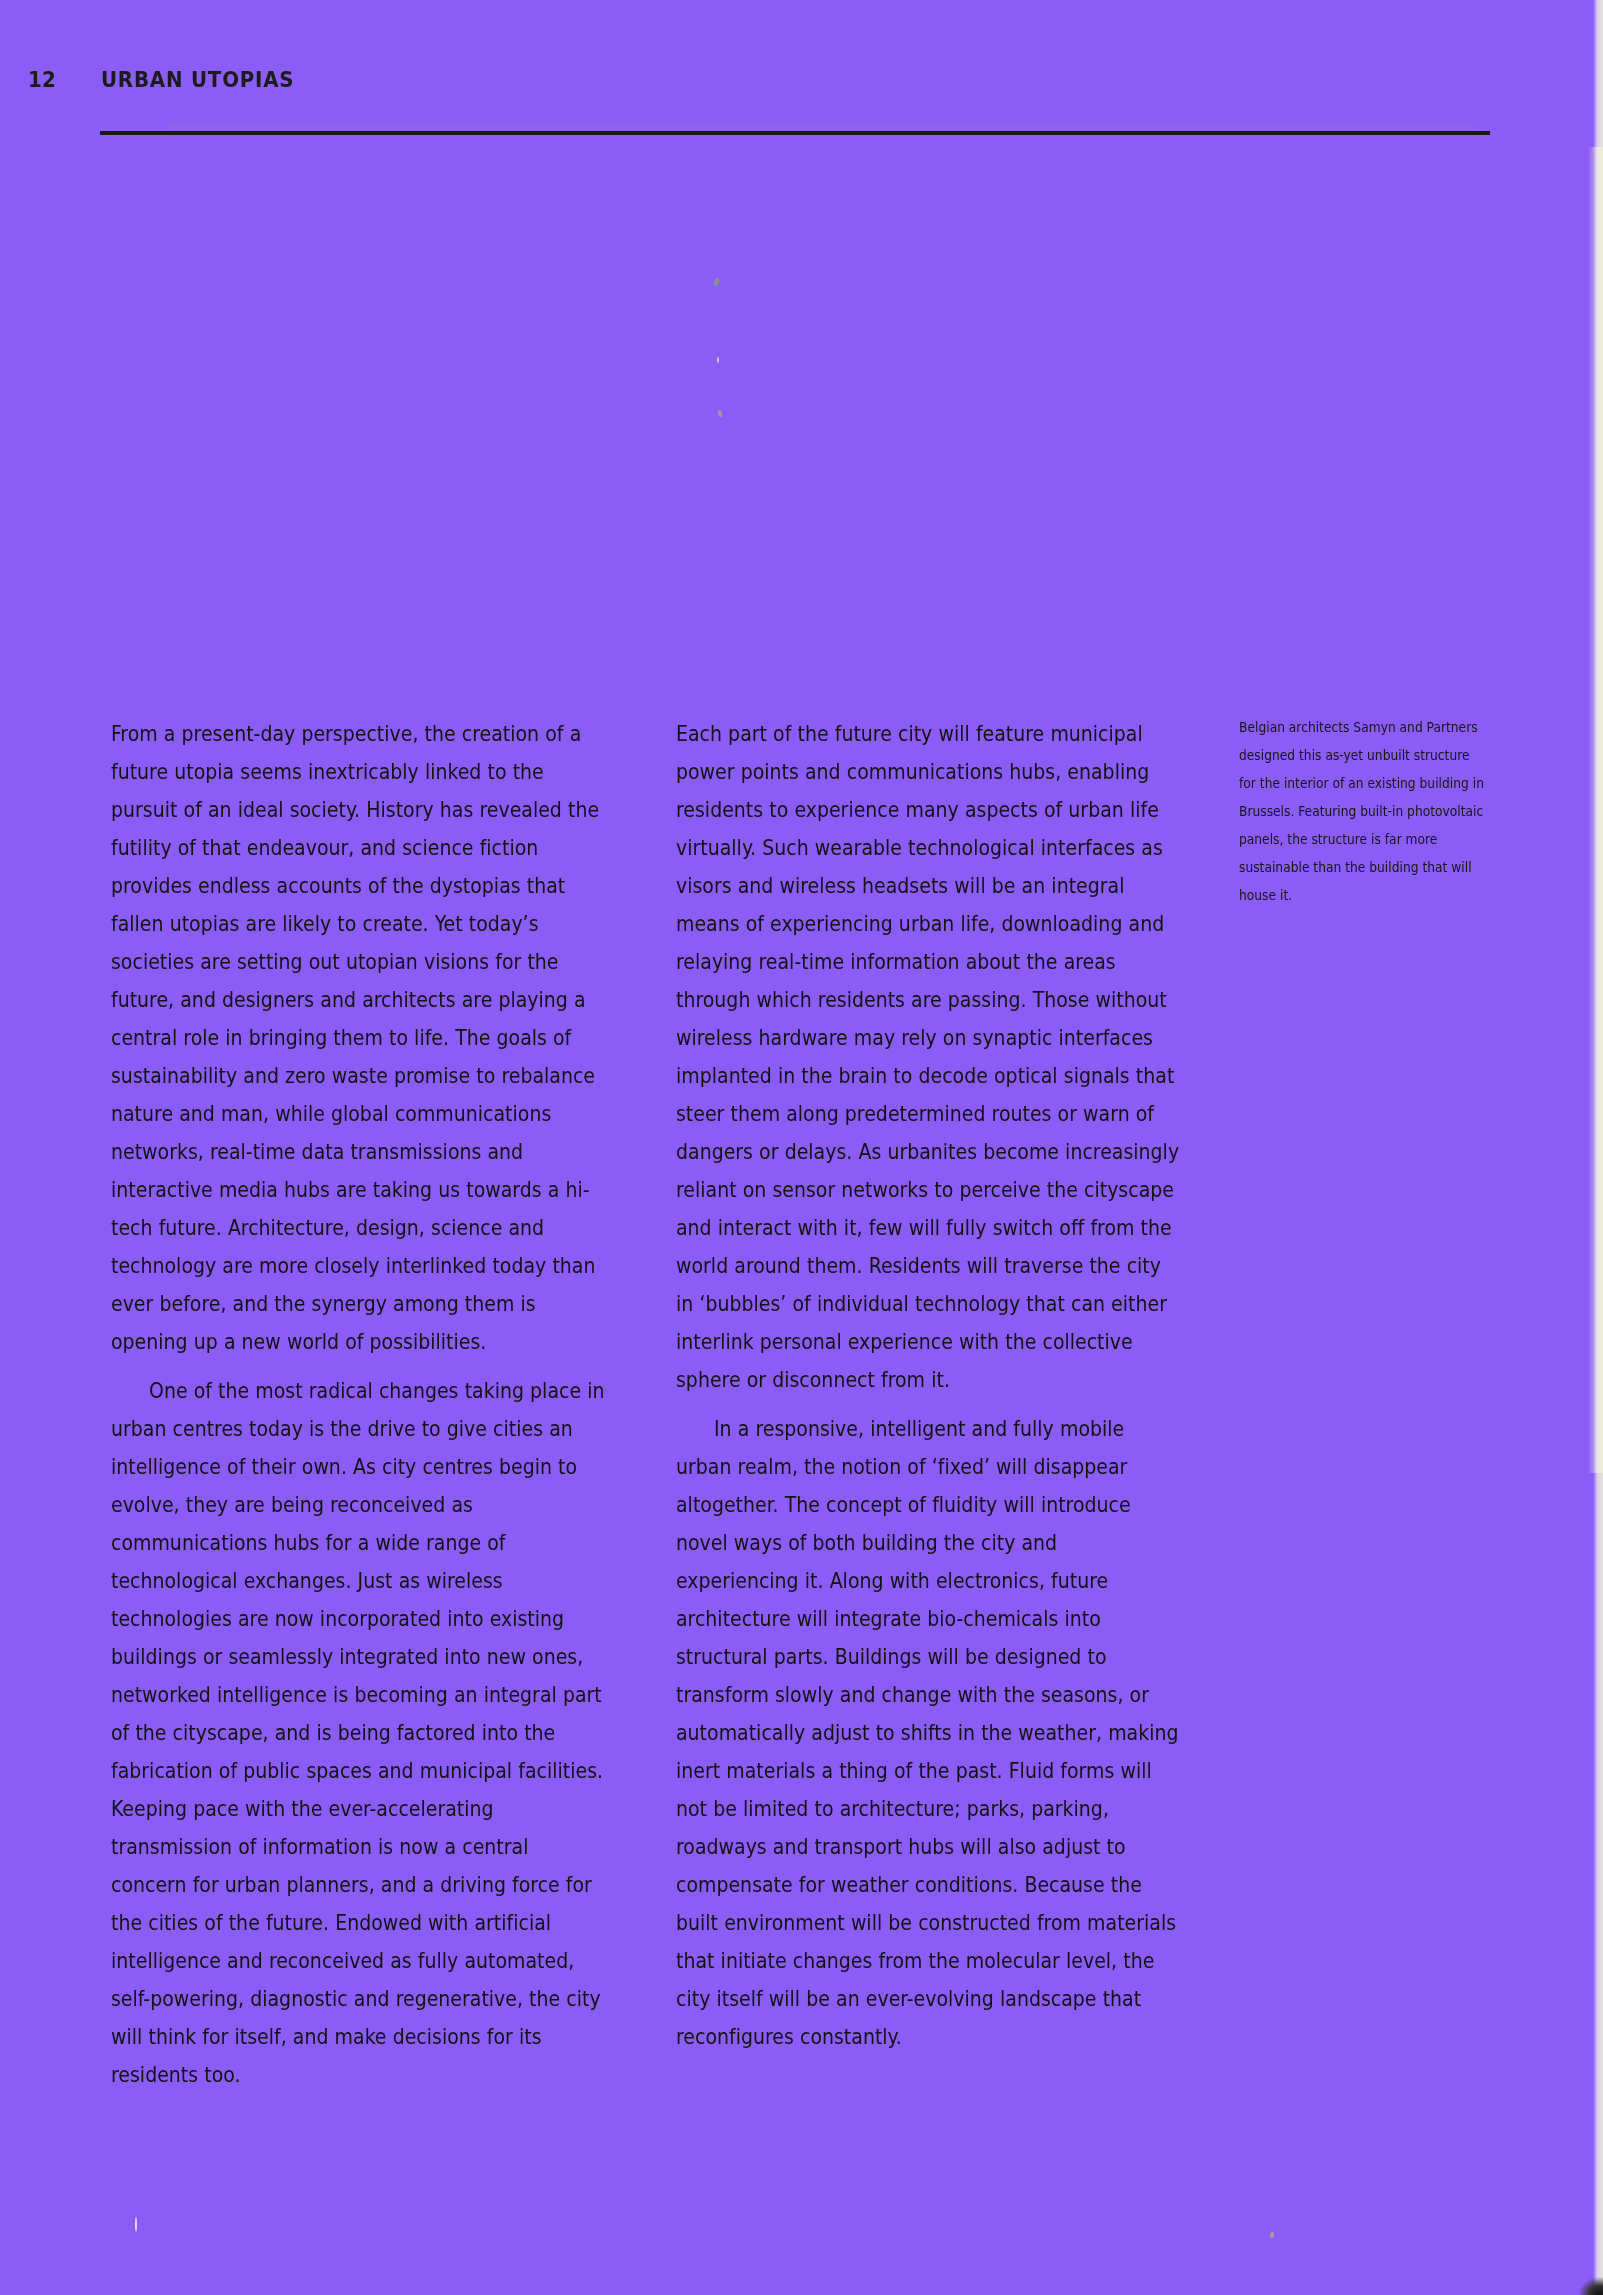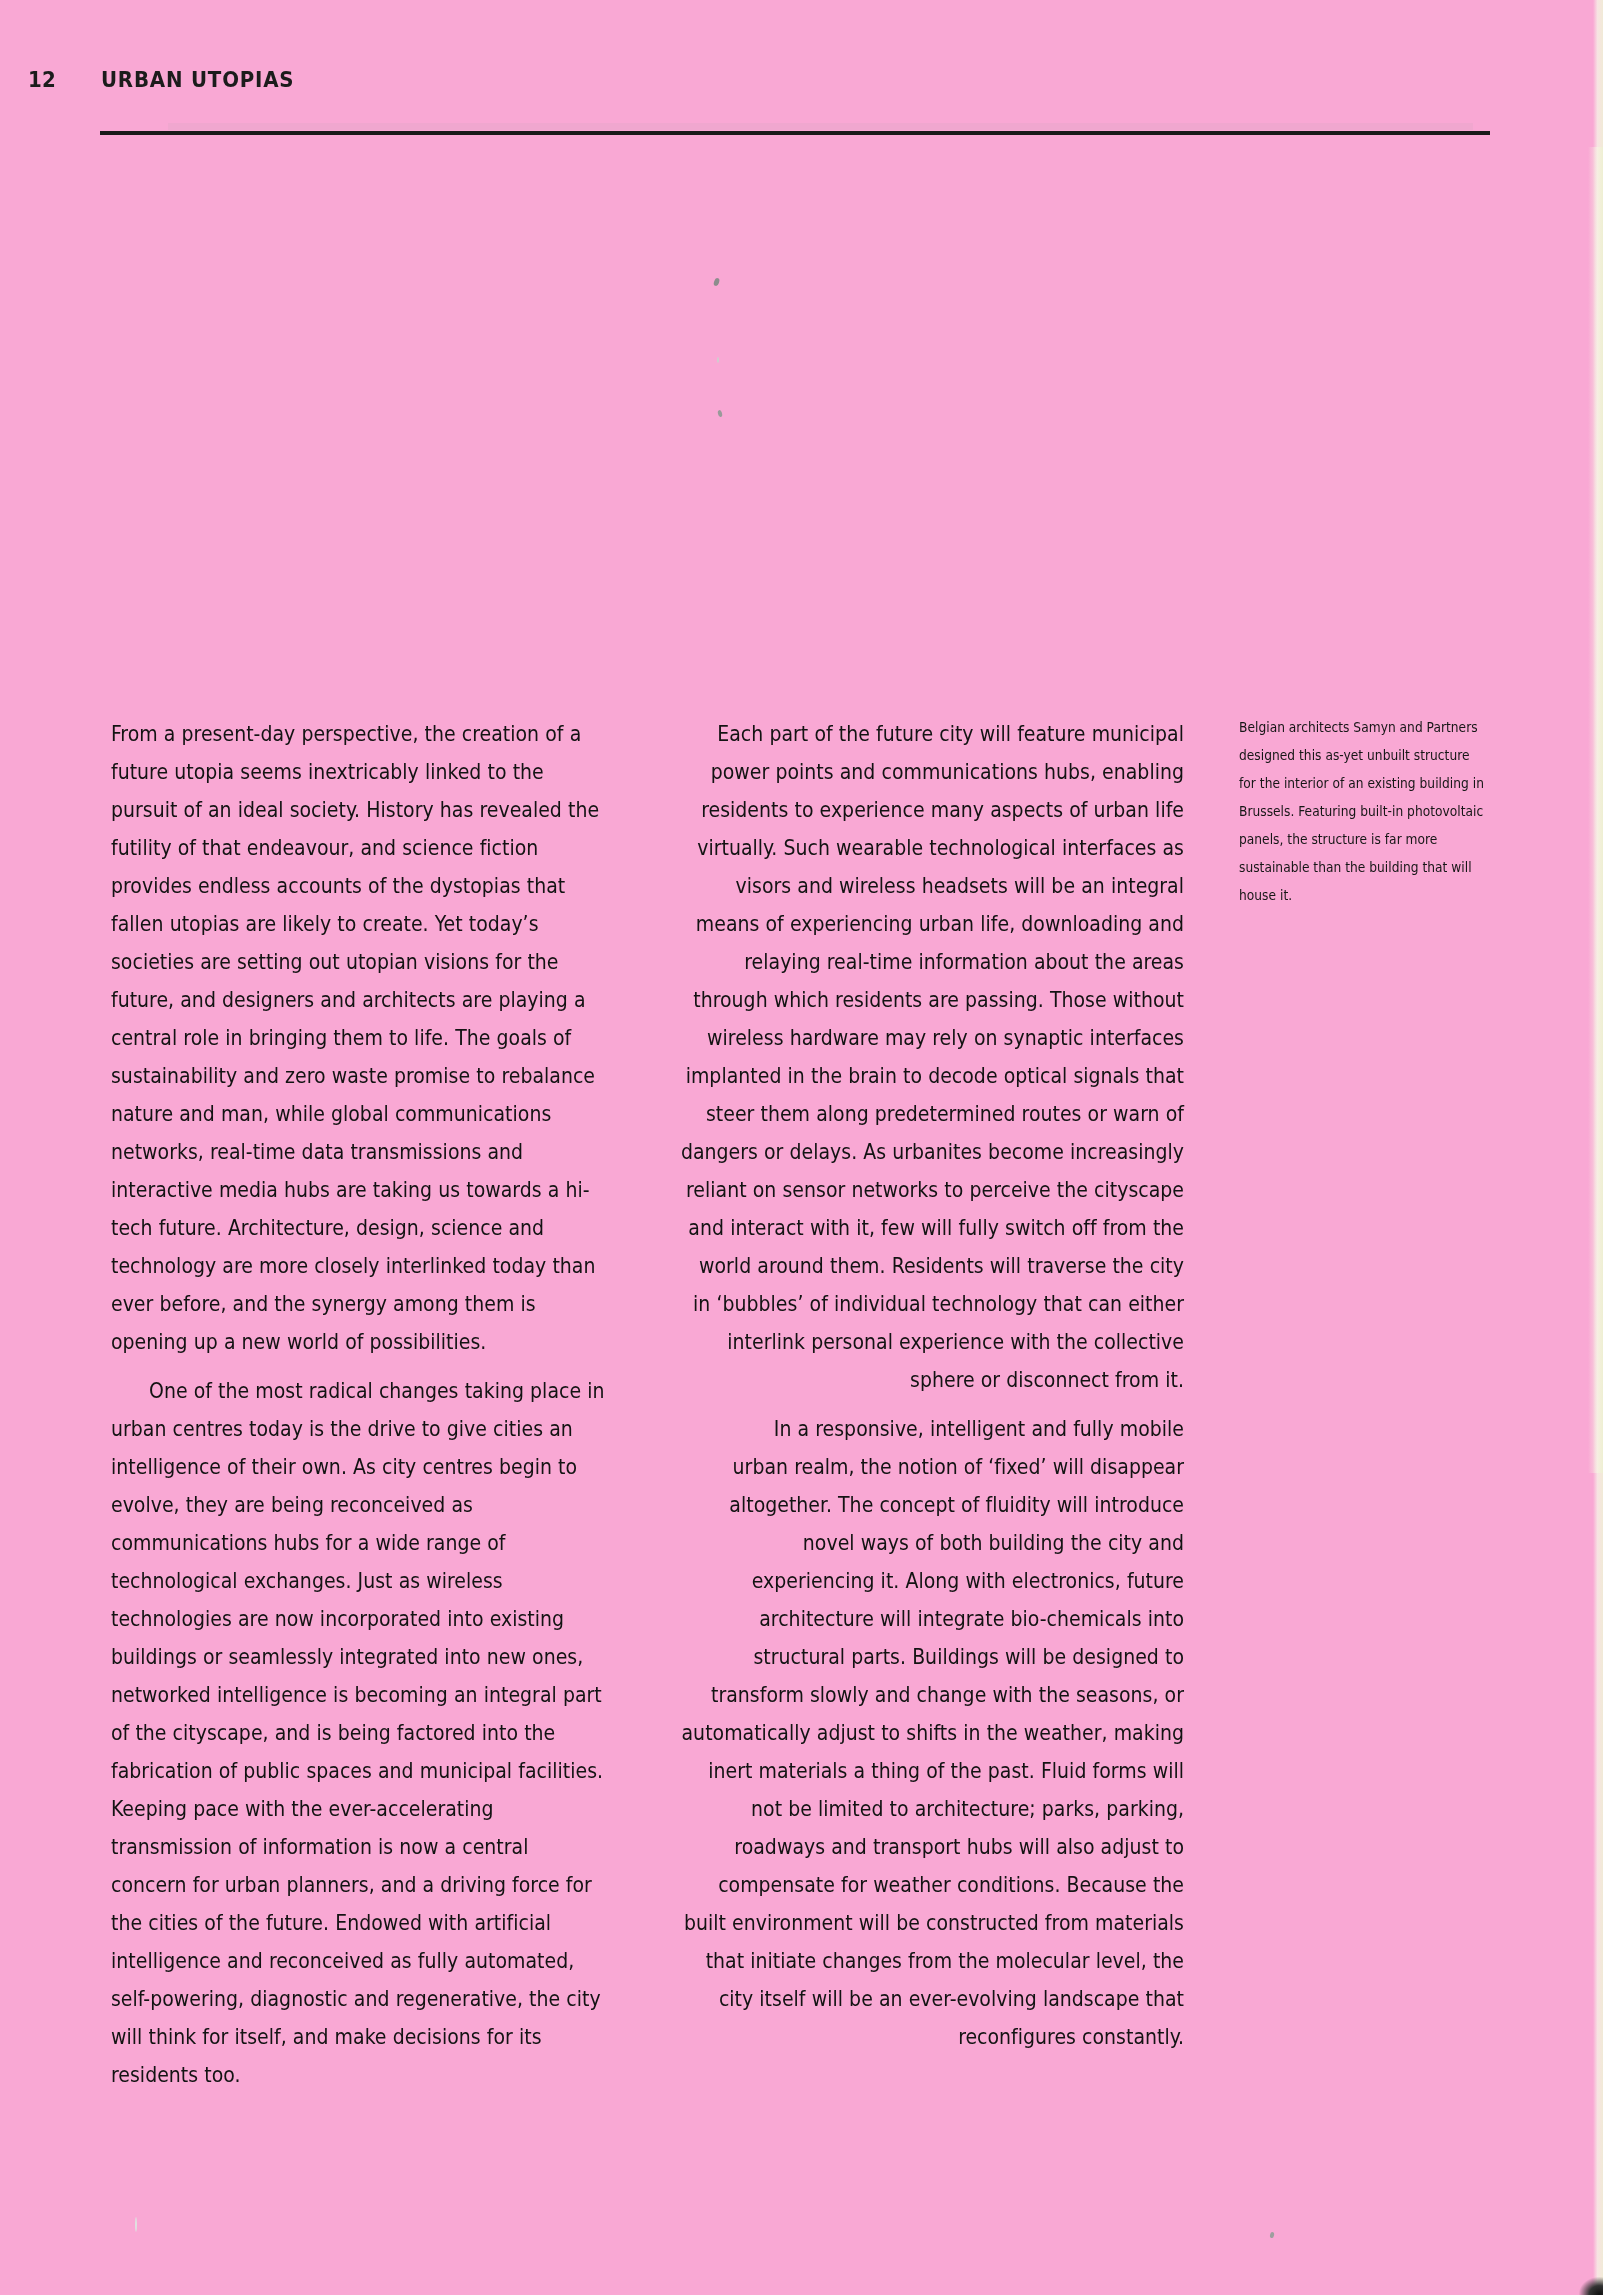--- a/index.html
+++ b/index.html
@@ -4,21 +4,21 @@
 <style>
   html, body {
     margin: 0;
     padding: 0;
     background: #ffffff;
   }
   .page {
     position: relative;
     width: 1603px;
     height: 2295px;
-    background: #f9a8d4;
+    background: #8b5cf6;
     overflow: hidden;
     font-family: "DejaVu Sans Condensed", "Liberation Sans Narrow", "Liberation Sans", sans-serif;
     -webkit-font-smoothing: antialiased;
   }
 
   
   .scan-edge-right {
     position: absolute;
     top: 0;
     right: 0;
@@ -97,21 +97,21 @@
     color: #131313;
     font-size: 21px;
     line-height: 38px;
     letter-spacing: 0.03px;
     word-spacing: 0.1px;
   }
   .col p { margin: 11px; }
   .col p + p { text-indent: 38px; }
 
   .col-1 { left: 100px; top: 704px; width: 516px; }
-  .col-2 { left: 665px; top: 704px; width: 530px; text-align: right; }
+  .col-2 { left: 665px; top: 704px; width: 530px; }
 
   .caption {
     position: absolute;
     left: 1239px;
     top: 713px;
     width: 251px;
     color: #161616;
     font-size: 13.6px;
     line-height: 28px;
     letter-spacing: 0.03px;

